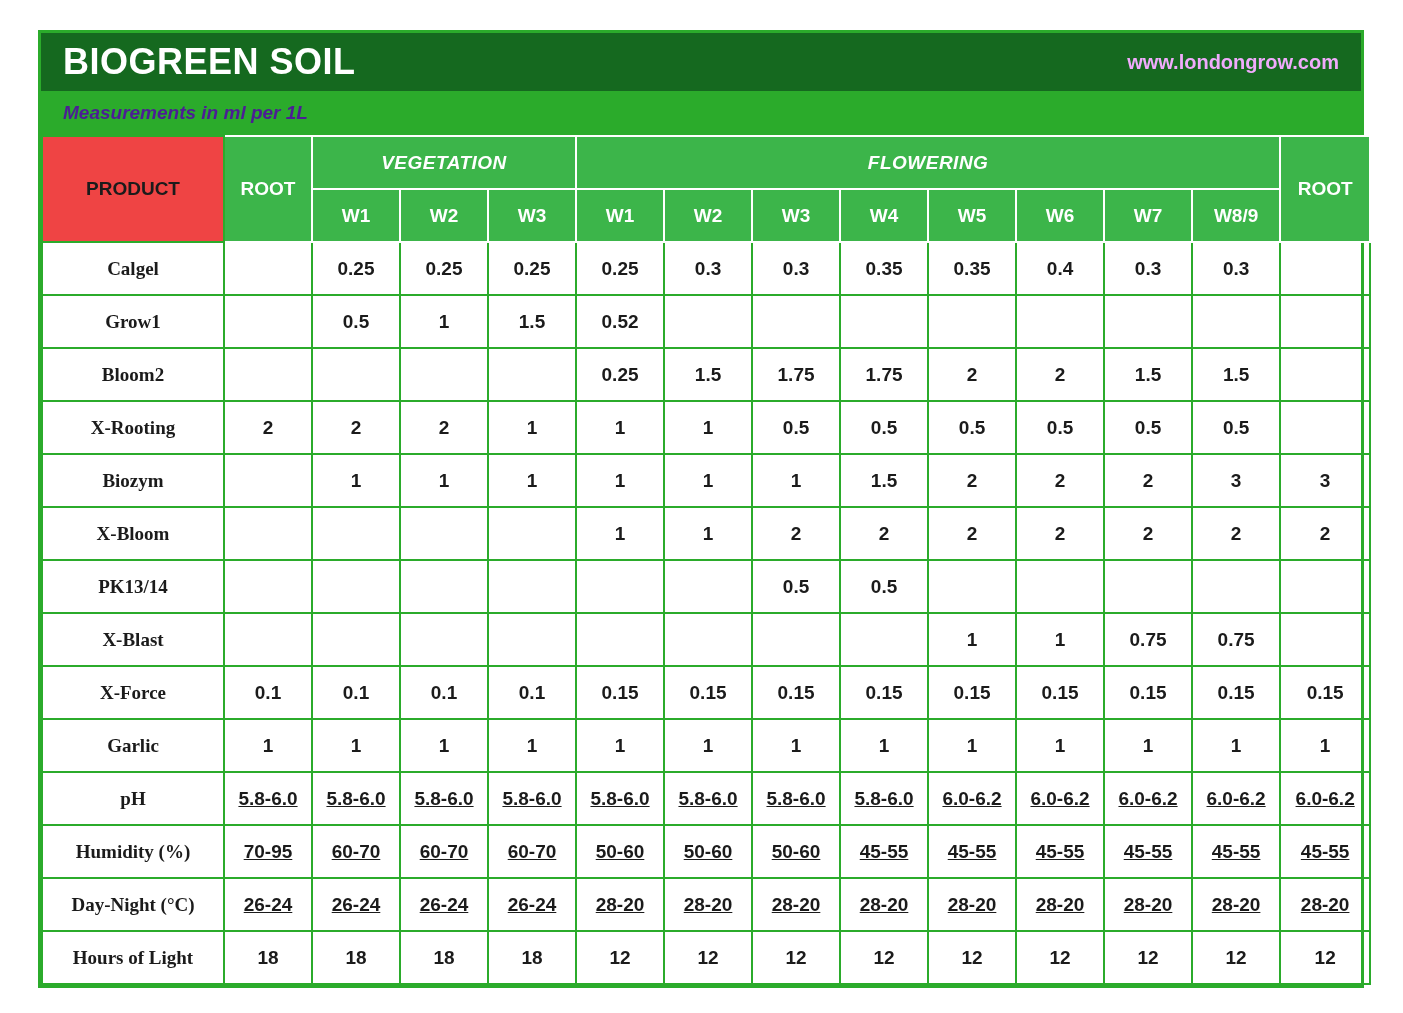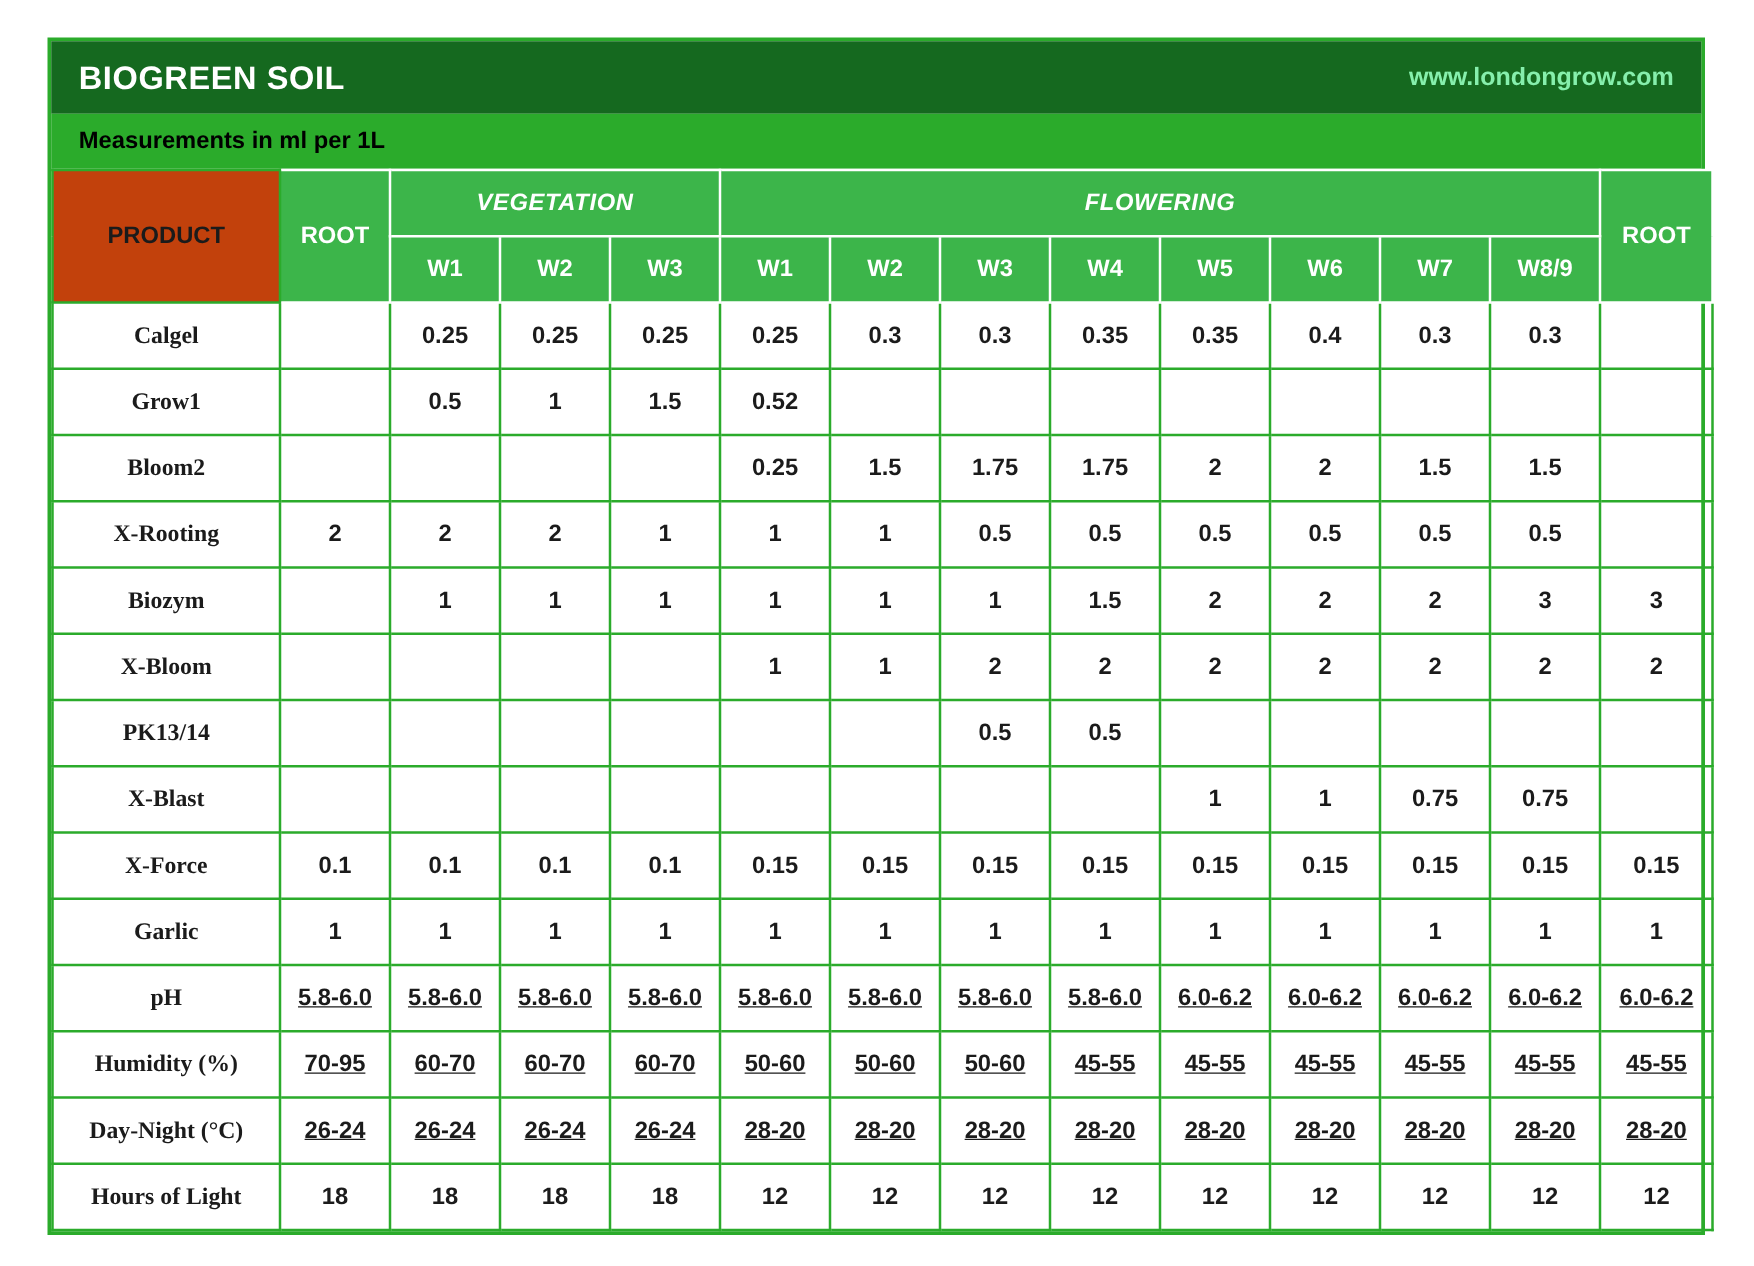--- a/index.html
+++ b/index.html
@@ -31,42 +31,43 @@
     background: #15691f;
     height: 58px;
     display: flex;
     align-items: center;
     justify-content: space-between;
     padding: 0 22px;
     box-sizing: border-box;
   }
   .title-bar .title {
     color: #ffffff;
-    font-size: 26px;
+    font-size: 36px;
     font-weight: bold;
     letter-spacing: 0.5px;
   }
   .title-bar .url {
-    color: #86efac;
+    color: #f0abfc;
     font-size: 20px;
     font-weight: bold;
     margin-left: 37px;
   }
   .sub-bar {
     background: #2bab2b;
     height: 44px;
     display: flex;
     align-items: center;
     padding: 0 22px;
     box-sizing: border-box;
   }
   .sub-bar .subtitle {
-    color: #000000;
+    color: #4c1d95;
     font-size: 19px;
     font-weight: bold;
+    font-style: italic;
   }
   
   table.feed {
     border-collapse: collapse;
     width: 100%;
     table-layout: fixed;
   }
   table.feed th, table.feed td {
     border: 2px solid #2bab2b;
     text-align: center;
@@ -78,21 +79,21 @@
     box-sizing: border-box;
   }
   table.feed th.group,
   table.feed th.week,
   table.feed th.corner {
     background: #3cb54a;
     color: #ffffff;
     border-color: #ffffff;
   }
   th.corner-product {
-    background: #c2410c;
+    background: #ef4444;
     color: #ffffff;
     font-size: 21px;
     border-color: #ffffff;
   }
   th.group {
     font-size: 21px;
     height: 44px;
     letter-spacing: 0.5px;
     font-style: italic;
   }

